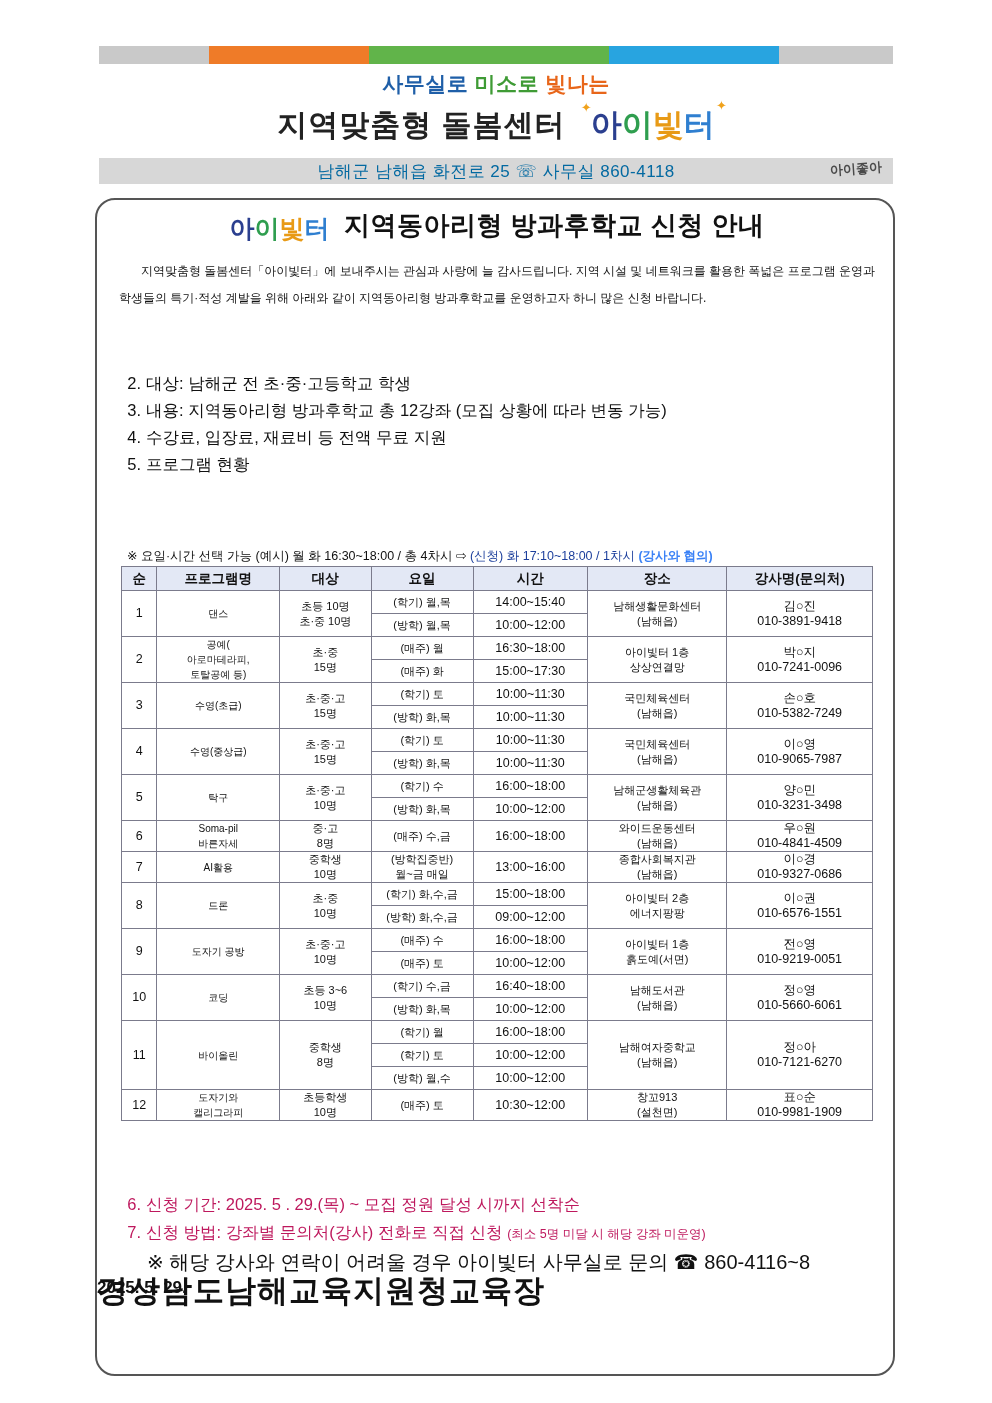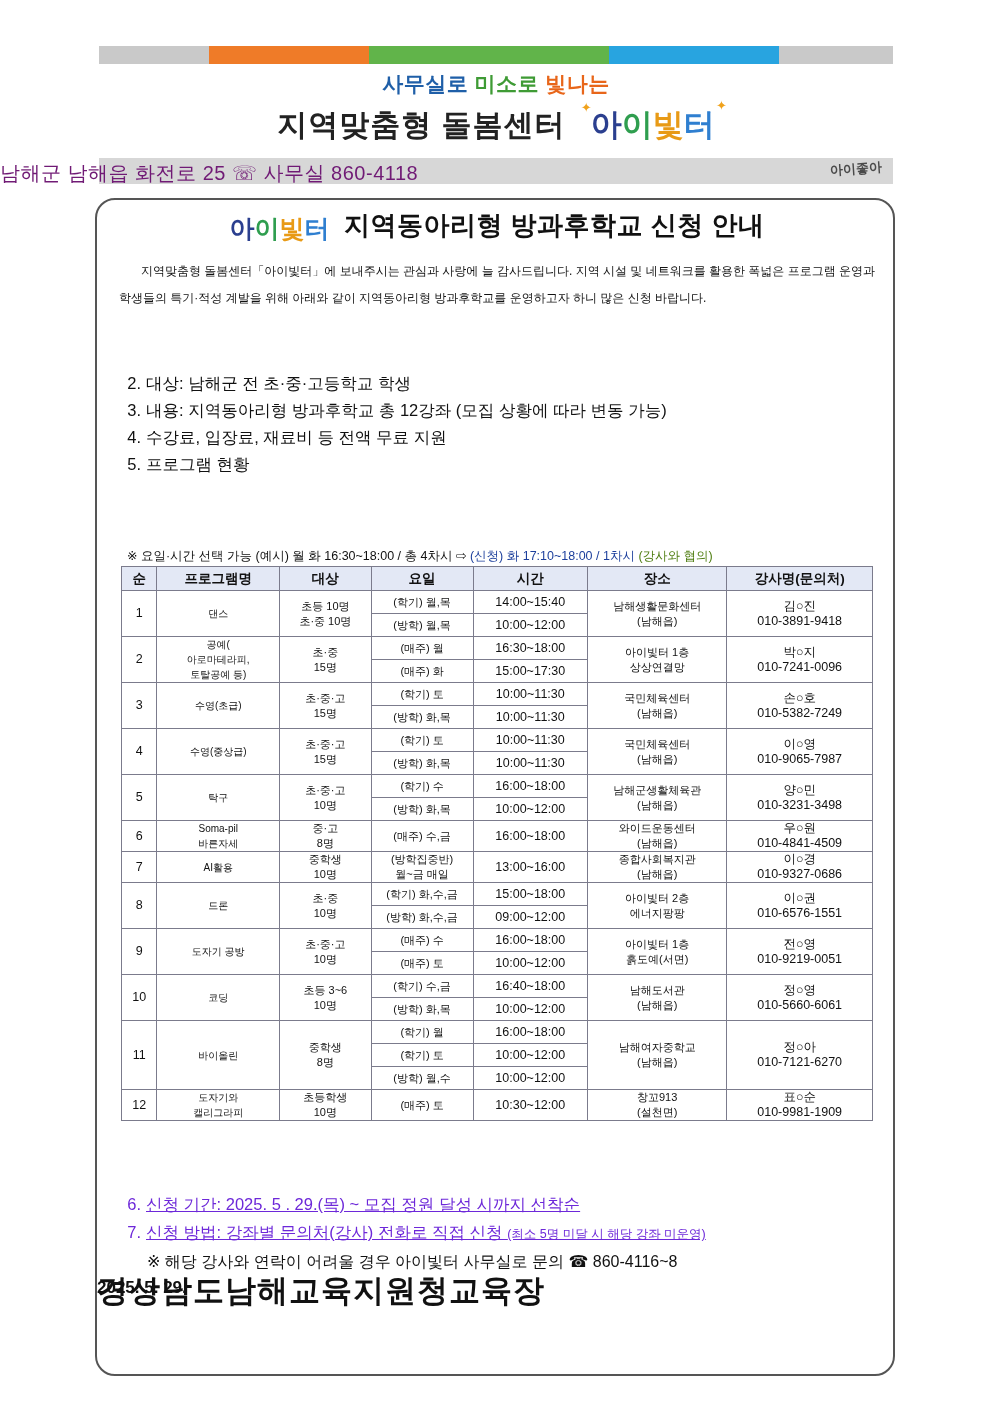--- a/index.html
+++ b/index.html
@@ -83,23 +83,23 @@
     left: 99px;
     width: 794px;
     height: 26px;
     background: #d7d7d7;
   }
   .addr-text {
     position: absolute;
     top: 160px;
     left: 0;
     width: 992px;
-    text-align: left;
-    font-size: 20px;
-    color: #701a75;
+    text-align: center;
+    font-size: 17px;
+    color: #0369a1;
     letter-spacing: 0.5px;
   }
   .corner-logo {
     position: absolute;
     top: 152px;
     left: 820px;
     width: 72px;
     height: 34px;
     font-size: 13px;
     color: #4a4a4a;
@@ -177,21 +177,21 @@
     position: absolute;
     top: 348px;
     left: 30px;
     width: 760px;
     font-size: 12.5px;
     color: #2a2a8f;
     white-space: nowrap;
   }
   .note-line .nk { color: #111; }
   .note-line .nb { color: #1c3f9c; }
-  .note-line .nbold { font-weight: normal; color: #4d7c0f; }
+  .note-line .nbold { font-weight: bold; color: #3b82f6; }
 
   
   table.prog {
     position: absolute;
     top: 366px;
     left: 24px;
     width: 752px;
     border-collapse: collapse;
     table-layout: fixed;
     font-size: 12.5px;
@@ -224,28 +224,27 @@
   
   .foot {
     position: absolute;
     top: 990px;
     left: 22px;
     width: 760px;
   }
   .foot .fitem {
     font-size: 16.5px;
     line-height: 28px;
-    color: #6d28d9;
+    color: #be185d;
     white-space: nowrap;
-    text-decoration: underline;
   }
   .foot .fitem .num { display: inline-block; width: 22px; text-align: right; margin-right: 5px; }
   .foot .small { font-size: 12.5px; text-align: right; }
   .foot .fnote {
-    font-size: 16px;
+    font-size: 20px;
     line-height: 28px;
     padding-left: 28px;
     white-space: nowrap;
   }
   .date-line {
     position: absolute;
     top: 1078px;
     left: 0;
     width: 800px;
     text-align: left;

